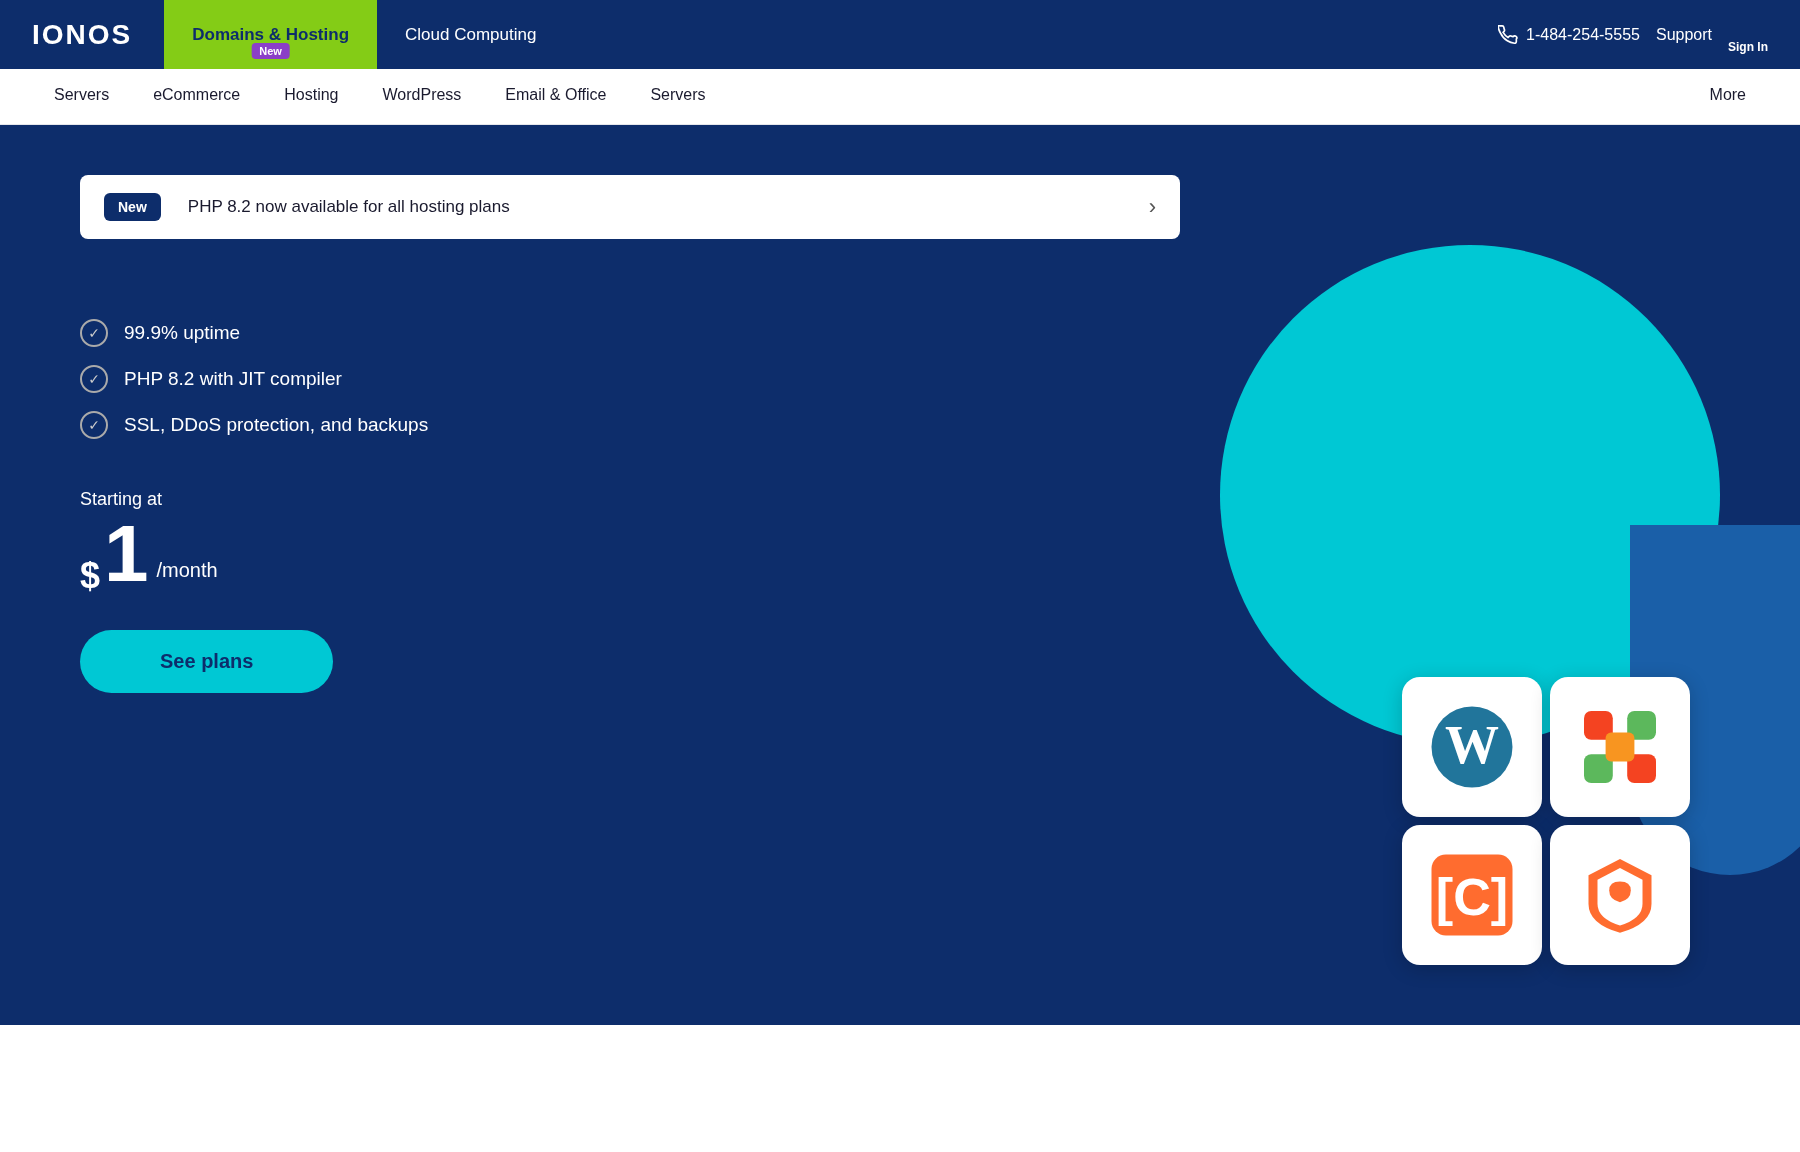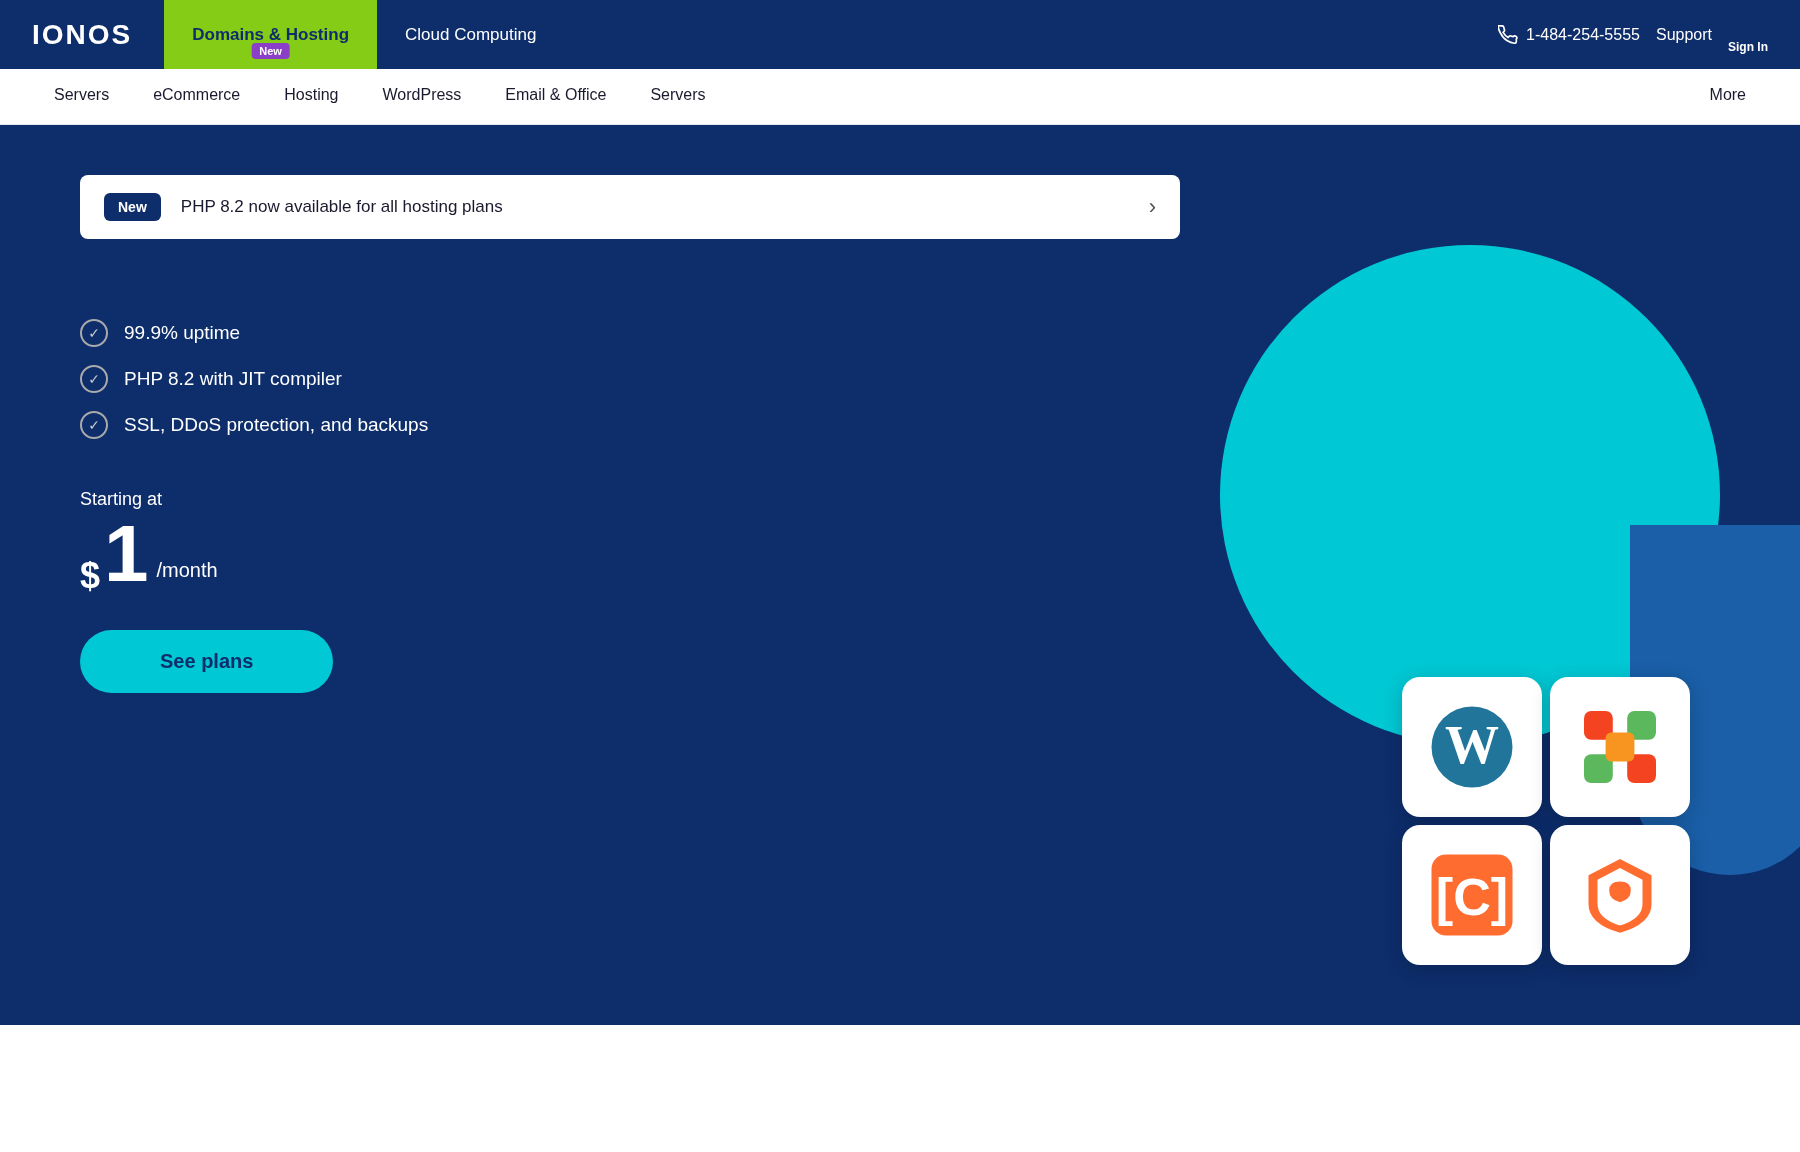--- a/index.html
+++ b/index.html
@@ -141,20 +141,21 @@
       font-weight: 700;
       padding: 6px 14px;
       border-radius: 6px;
       margin-right: 20px;
       white-space: nowrap;
     }
     .announcement-text {
       font-size: 17px;
       color: #1a1a2e;
       flex: 1;
+      margin-left: 7px;
     }
     .announcement-chevron {
       font-size: 22px;
       color: #555;
       margin-left: 16px;
     }
 
     
     .hero-content {
       max-width: 680px;

